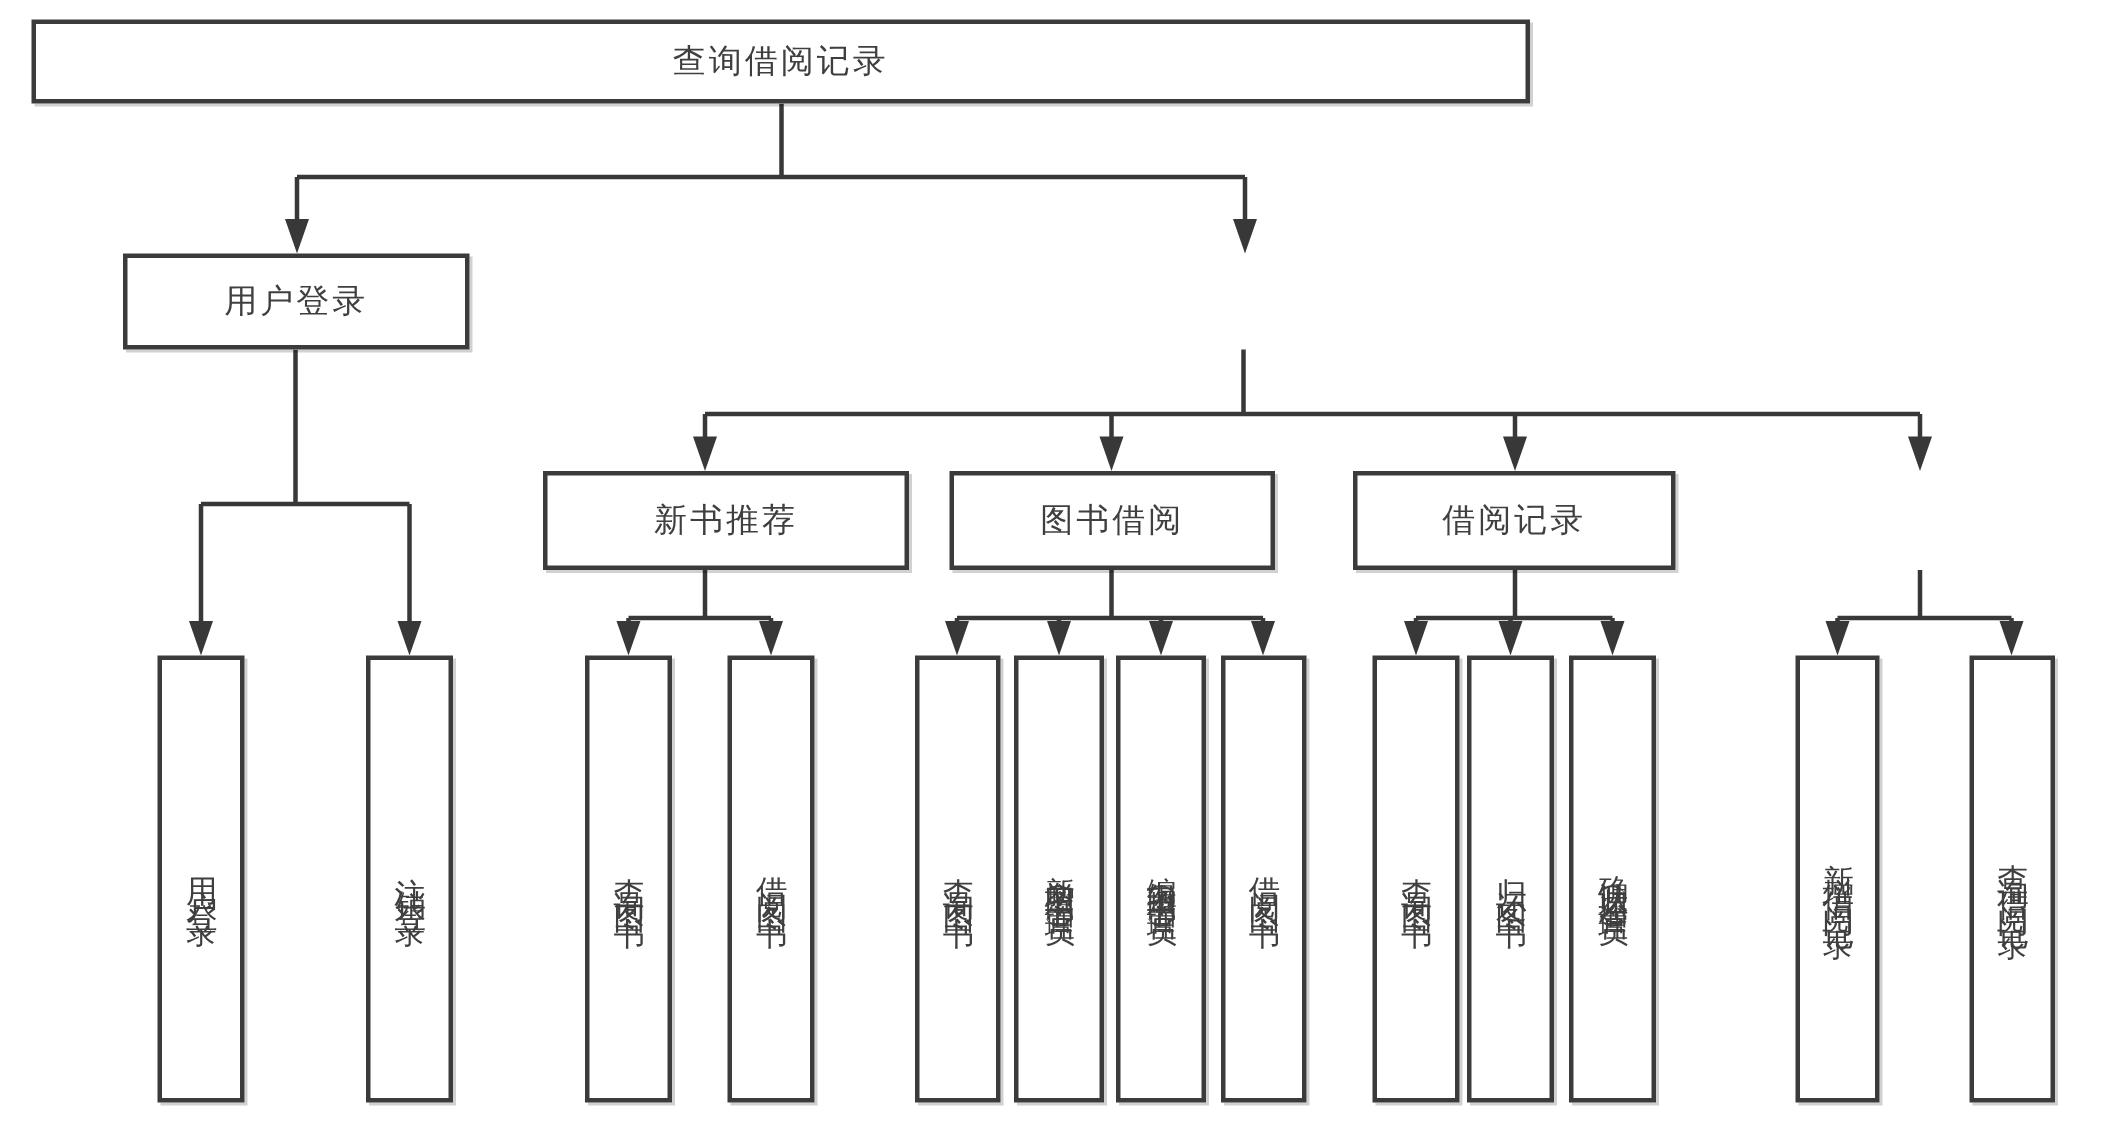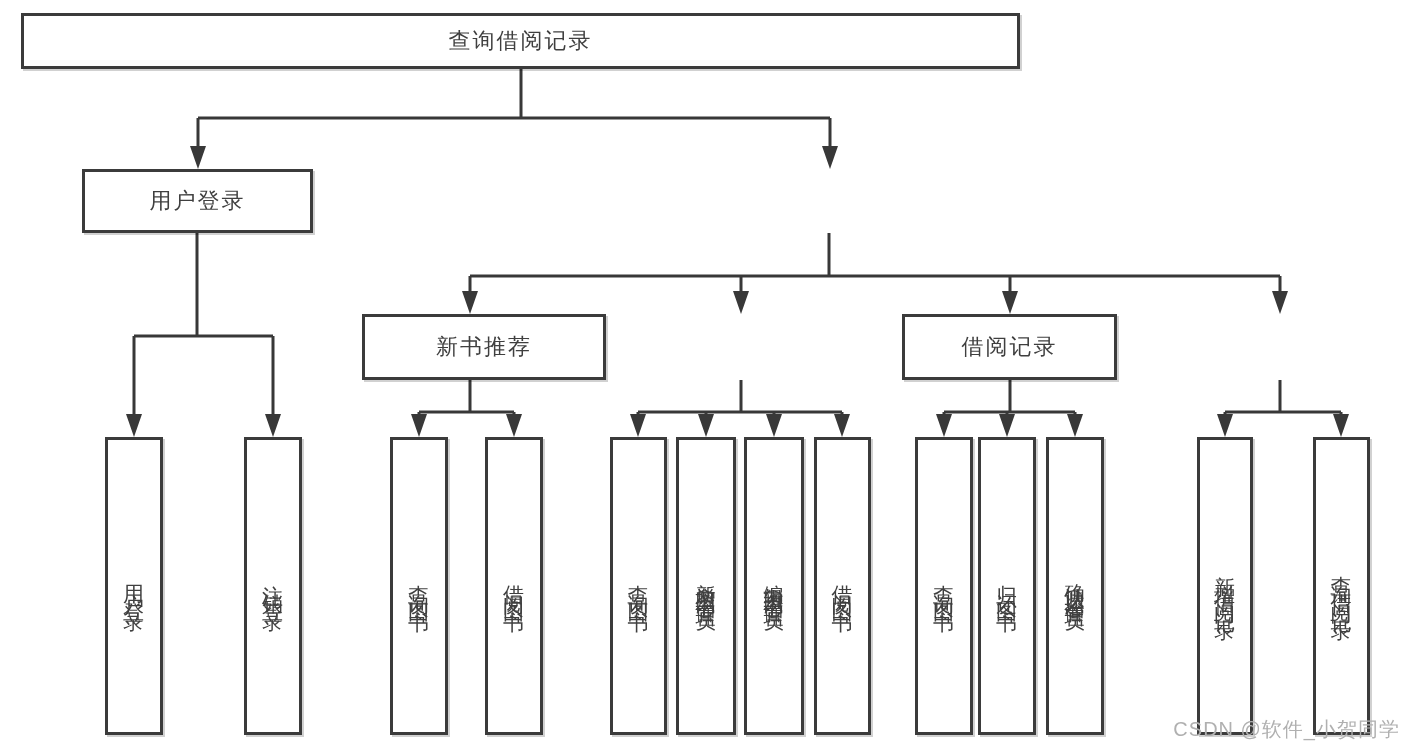--- a/index.html
+++ b/index.html
@@ -90,20 +90,23 @@
     <span>查询借阅记录</span>
   </div>
 
   <div class="box box-h" style="left:82px;top:169px;width:231px;height:64px">
     <span>用户登录</span>
   </div>
 
   <div class="box box-h" style="left:362px;top:314px;width:244px;height:66px">
     <span>新书推荐</span>
   </div>
+  <div class="box box-h" style="left:633px;top:314px;width:217px;height:66px">
+    <span>图书借阅</span>
+  </div>
   <div class="box box-h" style="left:902px;top:314px;width:215px;height:66px">
     <span>借阅记录</span>
   </div>
 
   <div class="box box-v" style="left:105px;width:58px">
     <span class="vtext">用户登录</span>
   </div>
   <div class="box box-v" style="left:244px;width:58px">
     <span class="vtext">注销登录</span>
   </div>
@@ -138,15 +141,14 @@
     <span class="vtext">确认归还（管理员）</span>
   </div>
 
   <div class="box box-v" style="left:1197px;width:56px">
     <span class="vtext">新增借阅记录</span>
   </div>
   <div class="box box-v" style="left:1313px;width:57px">
     <span class="vtext">查询借阅记录</span>
   </div>
 
-  <div id="watermark">CSDN @软件_小贺同学</div>
 
 </div>
 
 </body></html>

